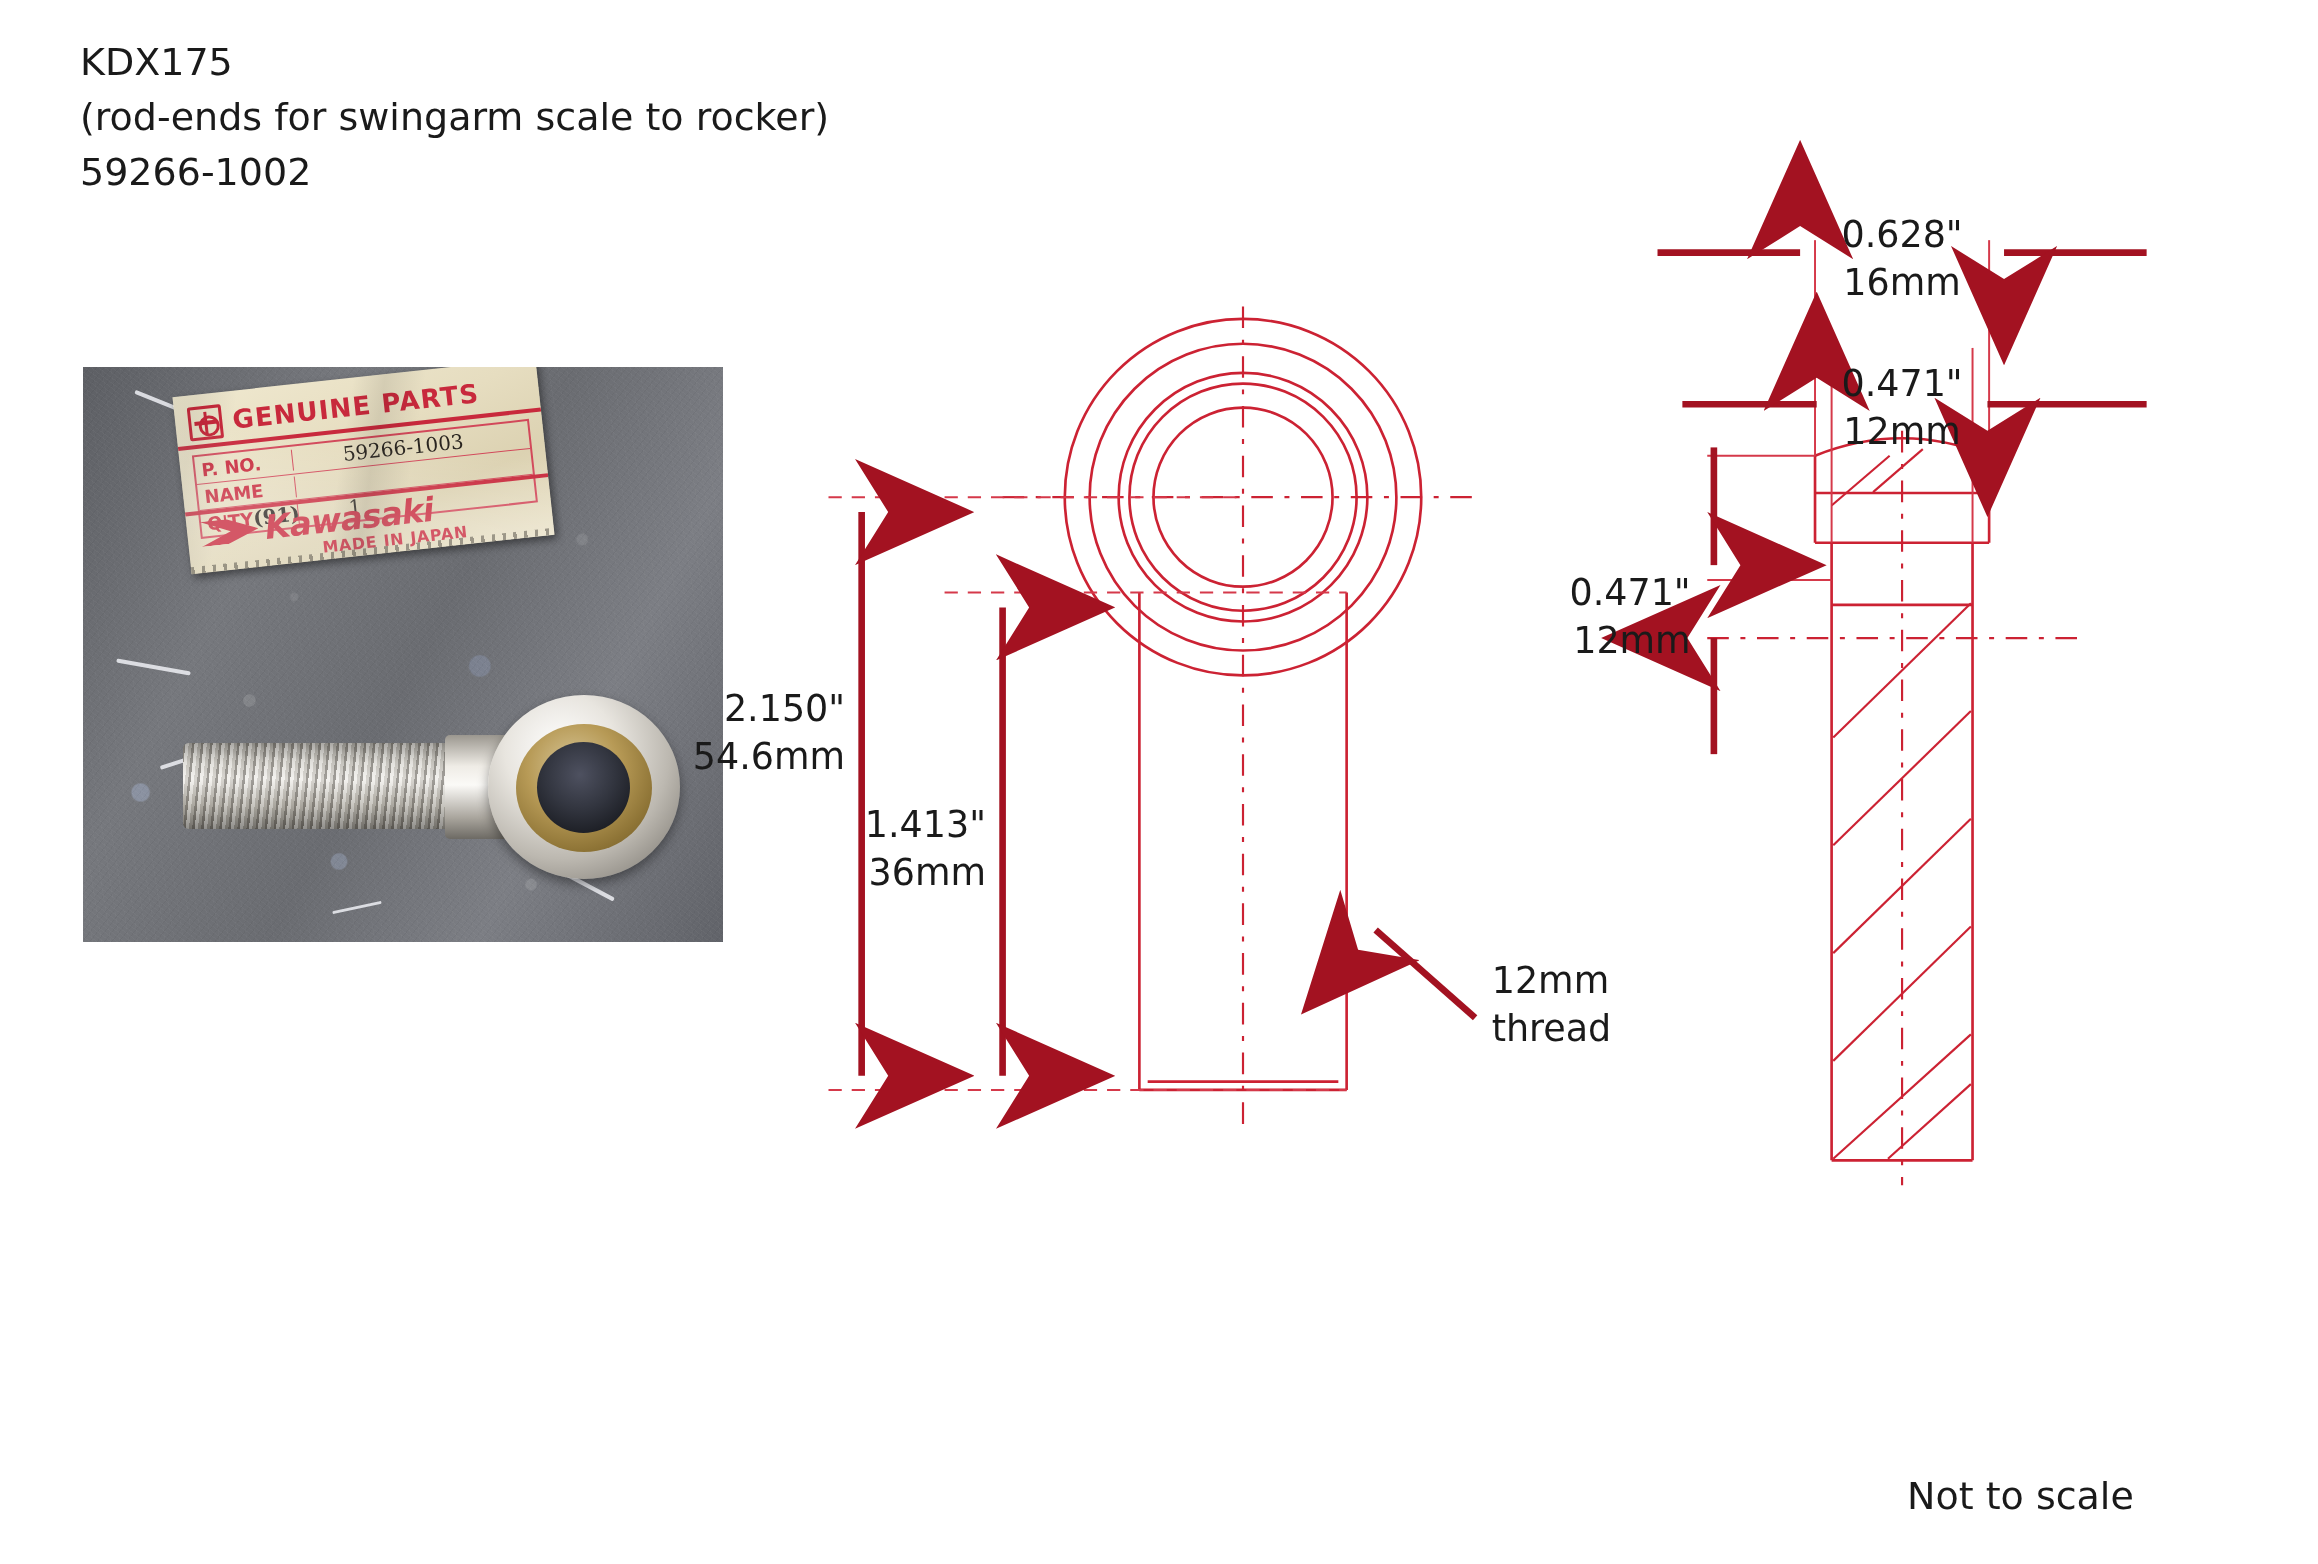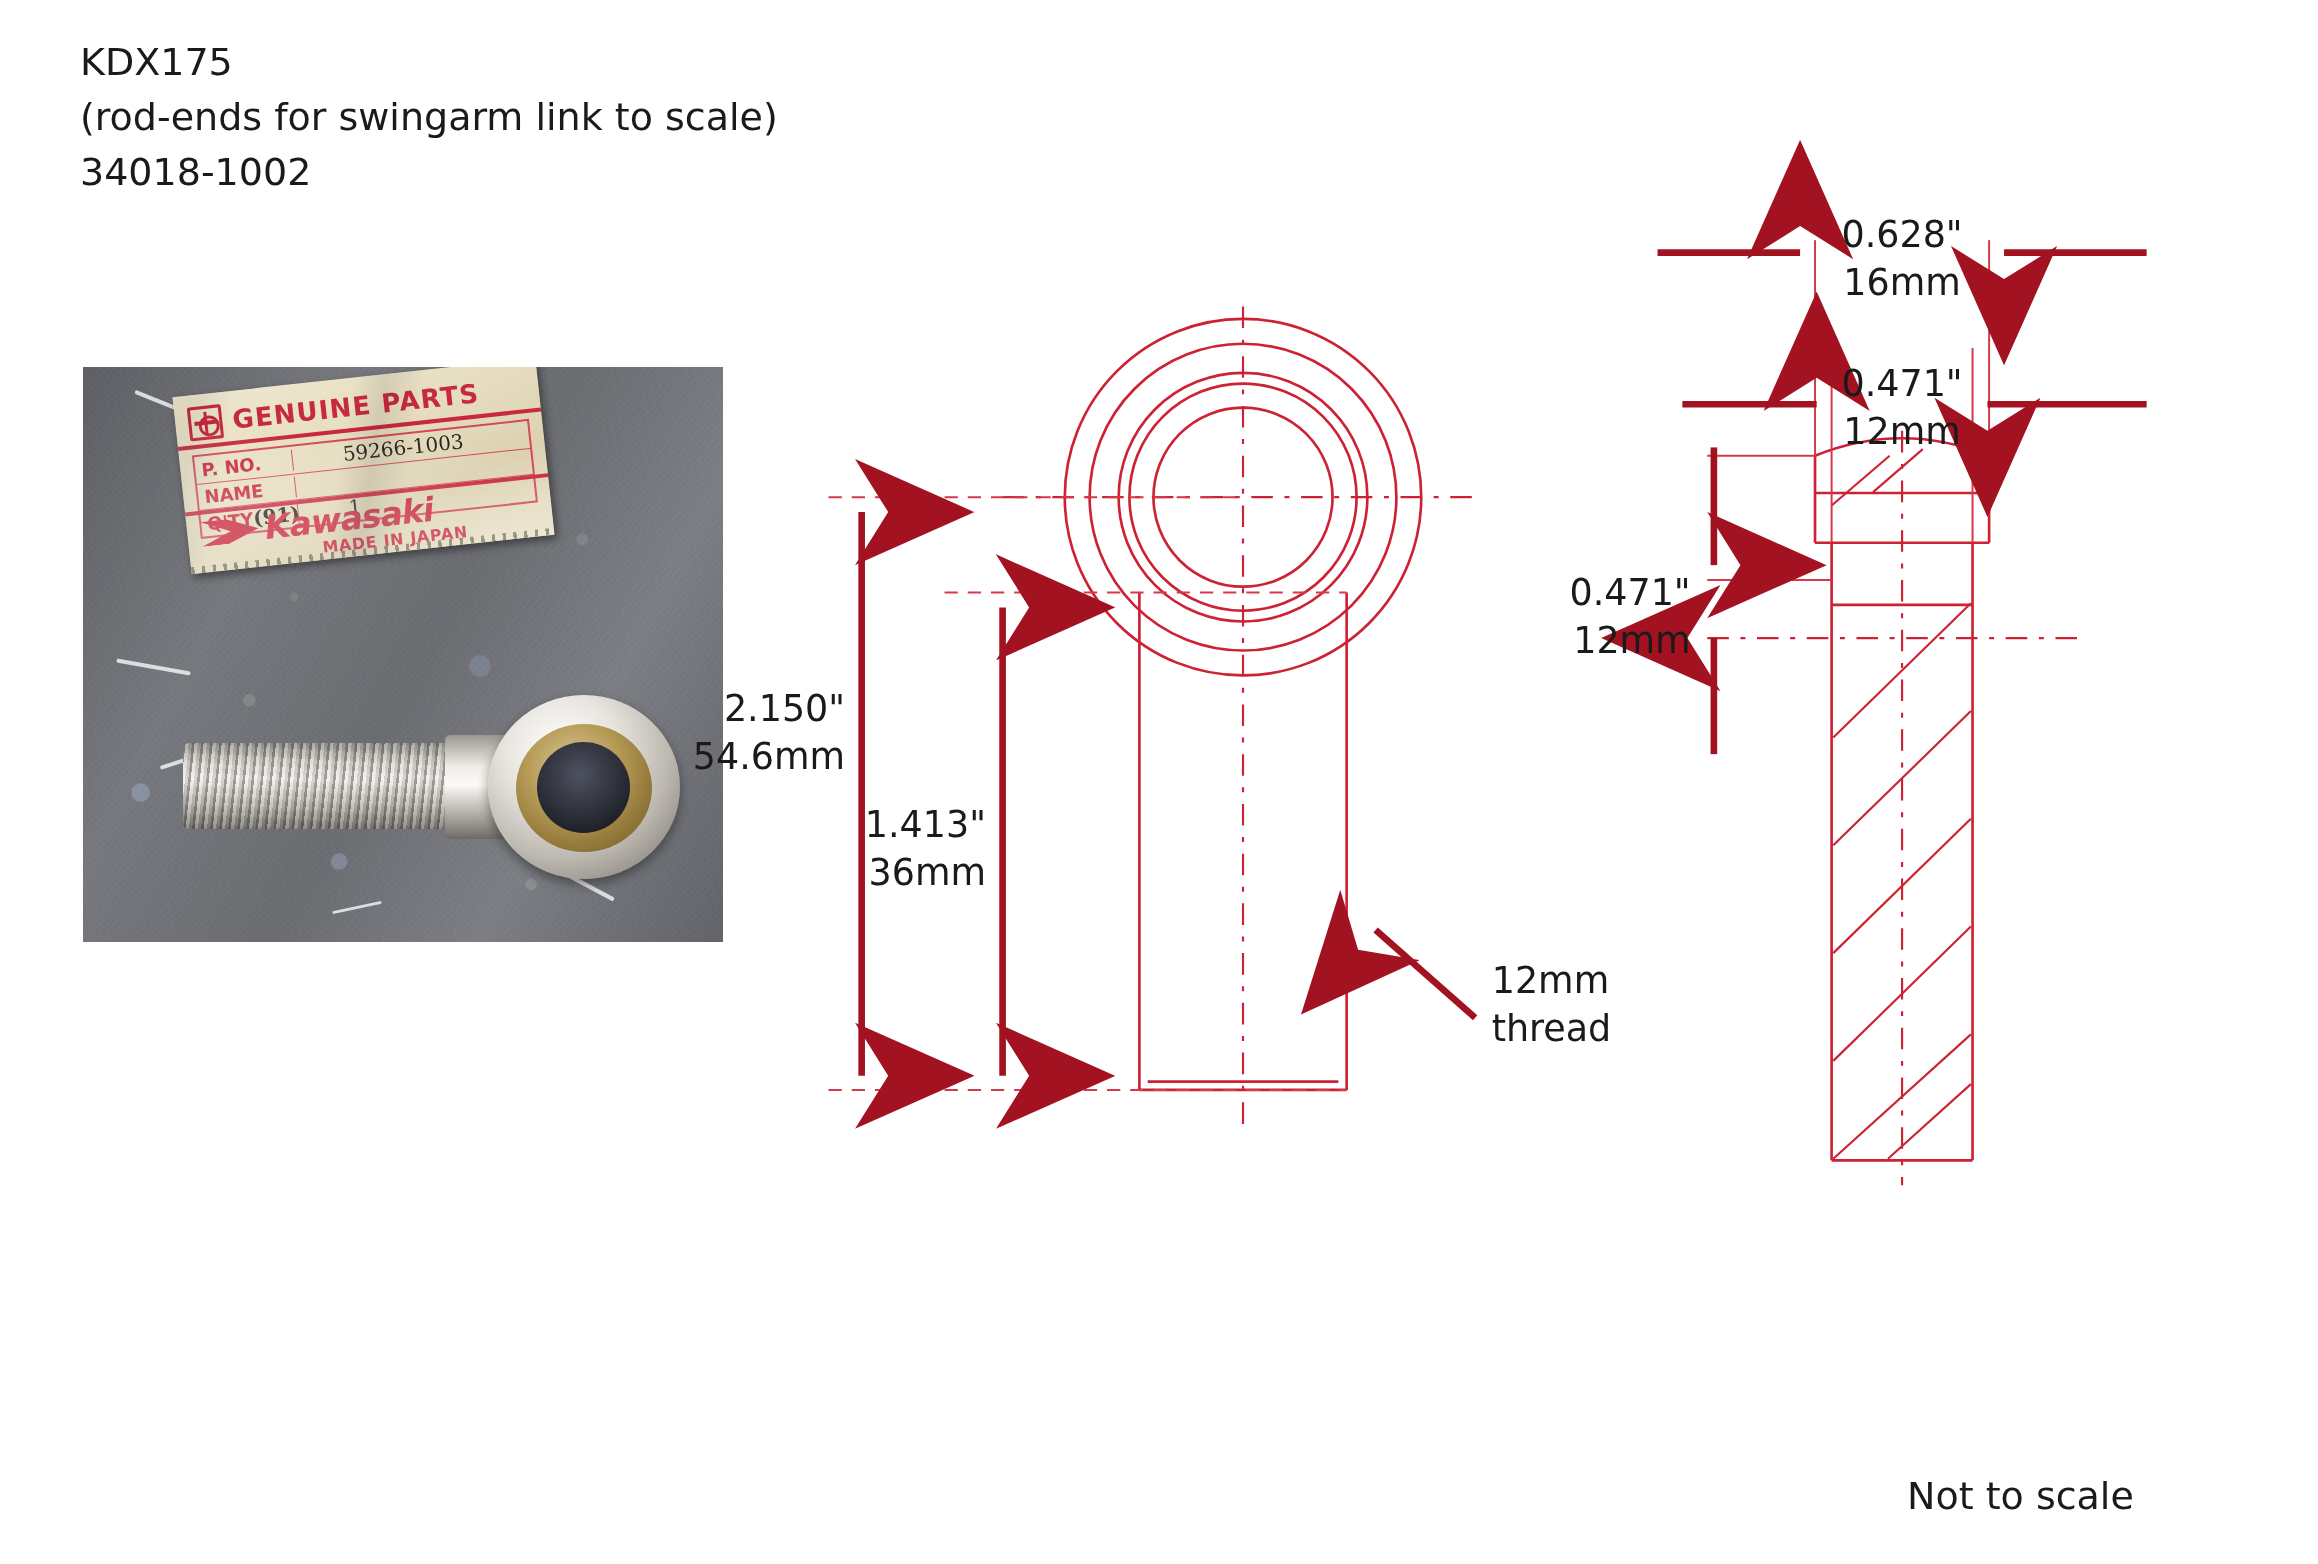--- a/index.html
+++ b/index.html
@@ -168,22 +168,22 @@
     font-size:38px;color:#1a1a1a;white-space:nowrap;margin-top:36px;
   }
 </style>
 </head>
 <body>
 
 <div class="sheet">
 
   <div class="title-block">
     <span class="title-line">KDX175</span>
-    <span class="title-line">(rod-ends for swingarm link to scale)</span>
-    <span class="title-line">34018-1002</span>
+    <span class="title-line">(rod-ends for swingarm scale to rocker)</span>
+    <span class="title-line">59266-1002</span>
   </div>
 
   <div class="photo">
     <div class="photo-bg"></div>
     <div class="photo-grain"></div>
 
     <div class="scratch" style="left:50px;top:33px;width:55px;height:4.1px;transform:rotate(22deg);"></div>
     <div class="scratch" style="left:124px;top:79px;width:40px;height:3.3px;transform:rotate(-34deg);"></div>
     <div class="scratch" style="left:33px;top:298px;width:75px;height:4.1px;transform:rotate(10deg);"></div>
     <div class="scratch" style="left:76px;top:390px;width:58px;height:4.1px;transform:rotate(-18deg);"></div>

